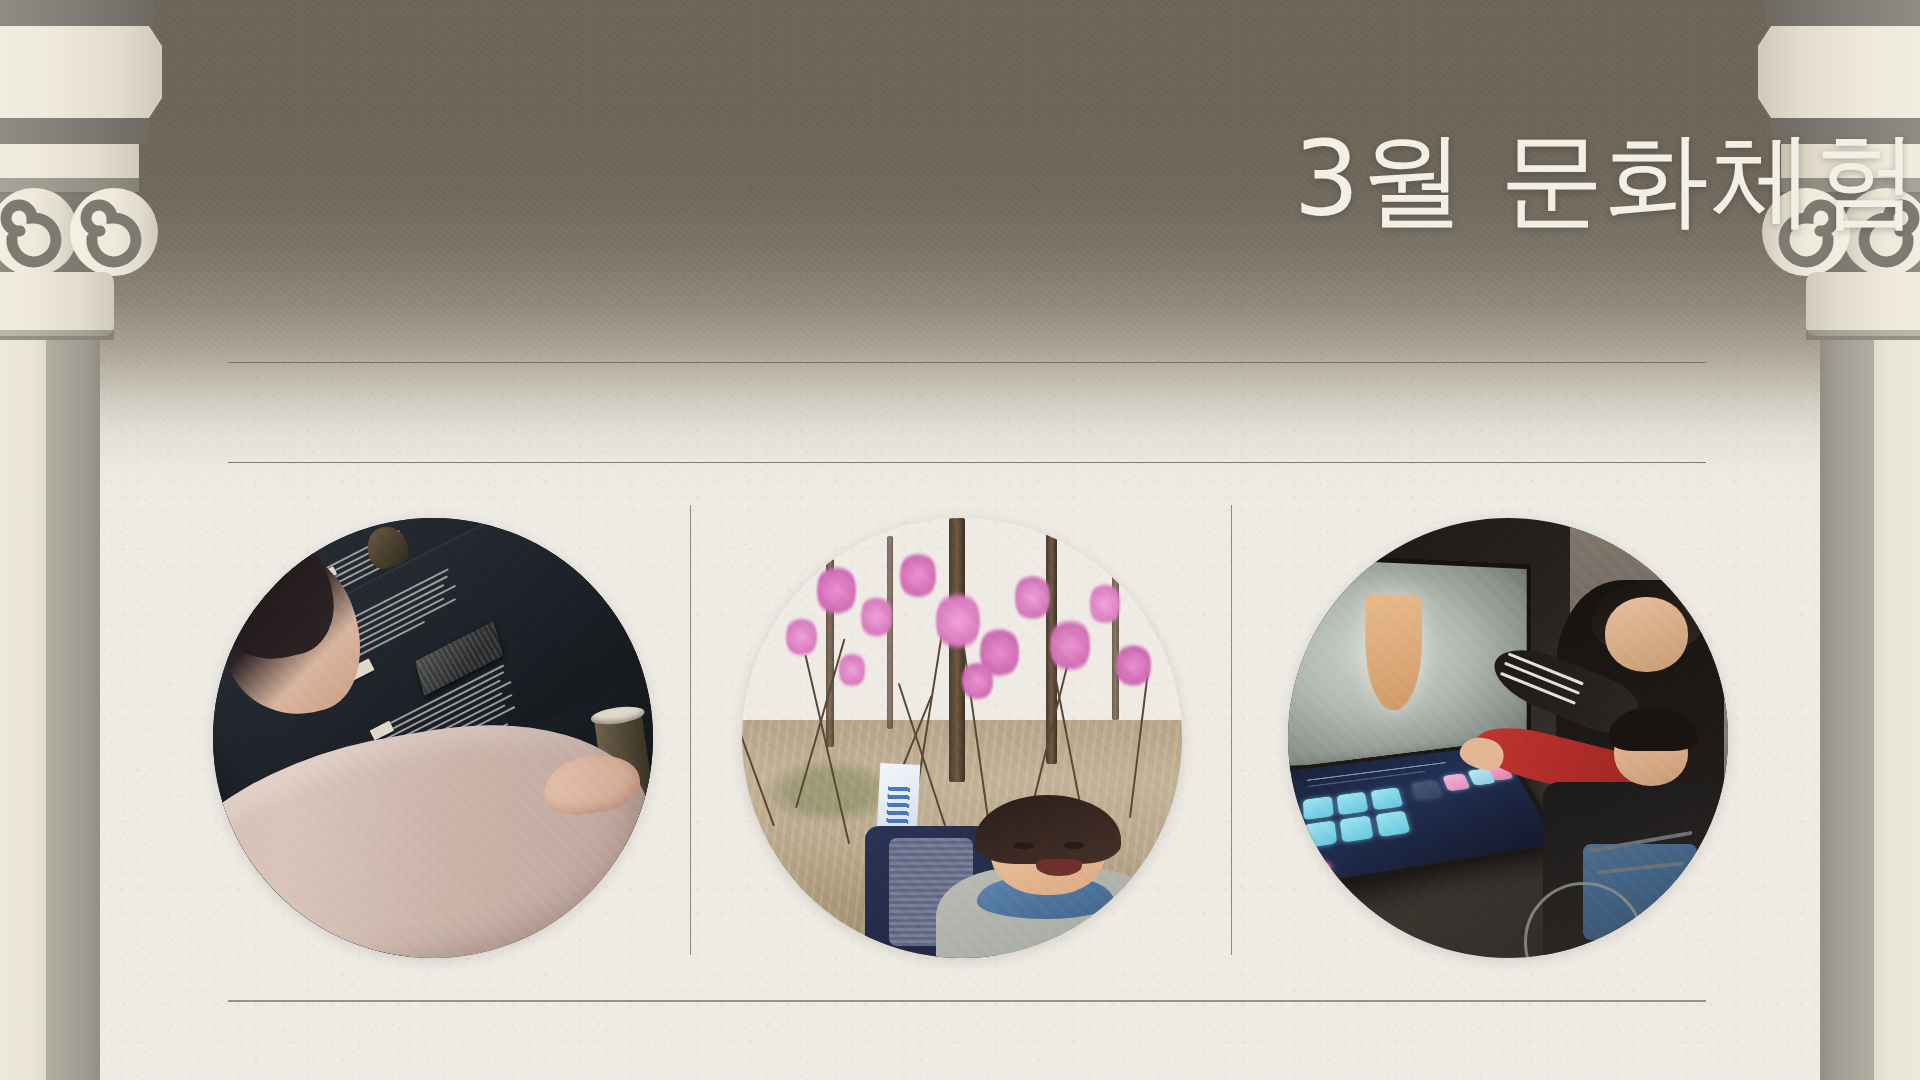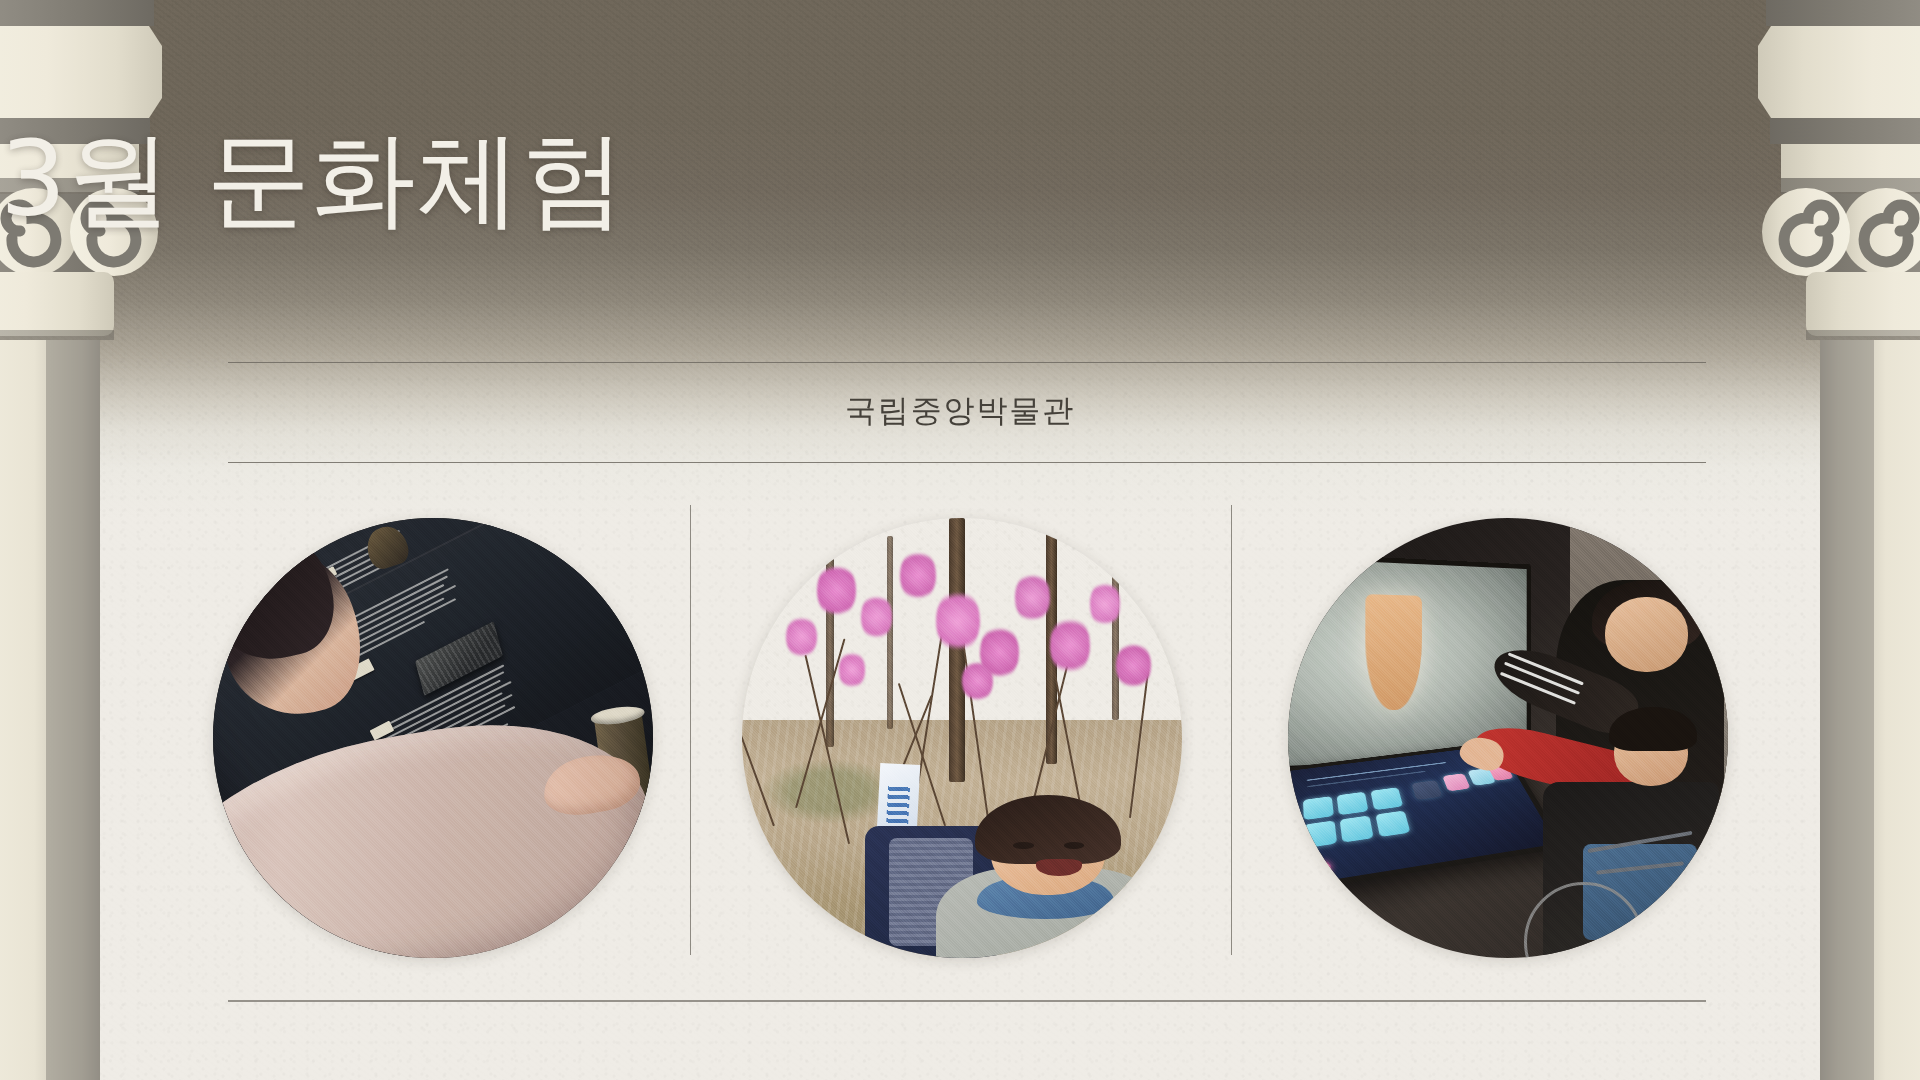--- a/index.html
+++ b/index.html
@@ -46,21 +46,21 @@
 
   
   .column{position:absolute;top:0;height:1080px;width:200px;}
   .column.left{left:-6px;}
   .column.right{right:-6px;transform:scaleX(-1);}
   .col-svg{display:block;width:200px;height:1080px;}
 
   
   .title{
     position:absolute;left:0;right:0;top:118px;
-    text-align:left;
+    text-align:right;
     font-size:104px;line-height:1.18;
     font-weight:400;letter-spacing:.01em;
     color:#f2efe7;
     text-shadow:0 2px 7px rgba(40,34,26,.30);
     font-family:"DejaVu Sans","Liberation Sans",sans-serif;
   }
 
   
   .rule{position:absolute;height:1px;background:#6e6a62;opacity:.85;}
   .rule.top{left:228px;width:1478px;top:362px;}
@@ -358,21 +358,20 @@
       <rect x="-40" y="340" width="10" height="740" fill="#ffffff" opacity=".25"></rect>
     </svg>
   </div>
 
   <div class="title">3월 문화체험</div>
 
   <div class="rule top"></div>
   <div class="rule mid"></div>
   <div class="rule bottom"></div>
 
-  <div class="subtitle">국립중앙박물관</div>
 
   <div class="vrule v1"></div>
   <div class="vrule v2"></div>
 
   <div class="photo p1">
     <div class="inner">
       <div class="ex-bg"></div>
       <div class="ex-panel"></div>
       <div class="ex-panel2"></div>
       <div class="ex-txt ex-block-a">

